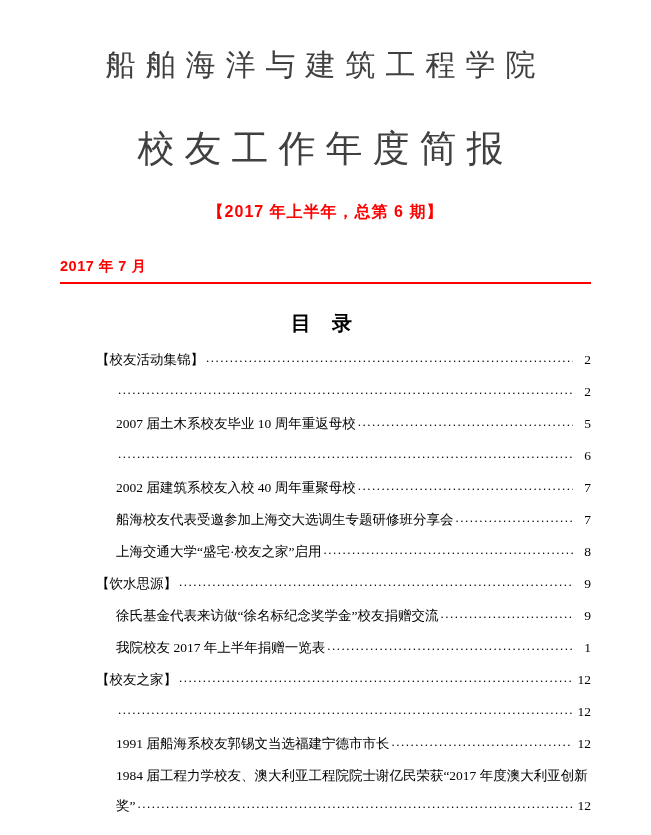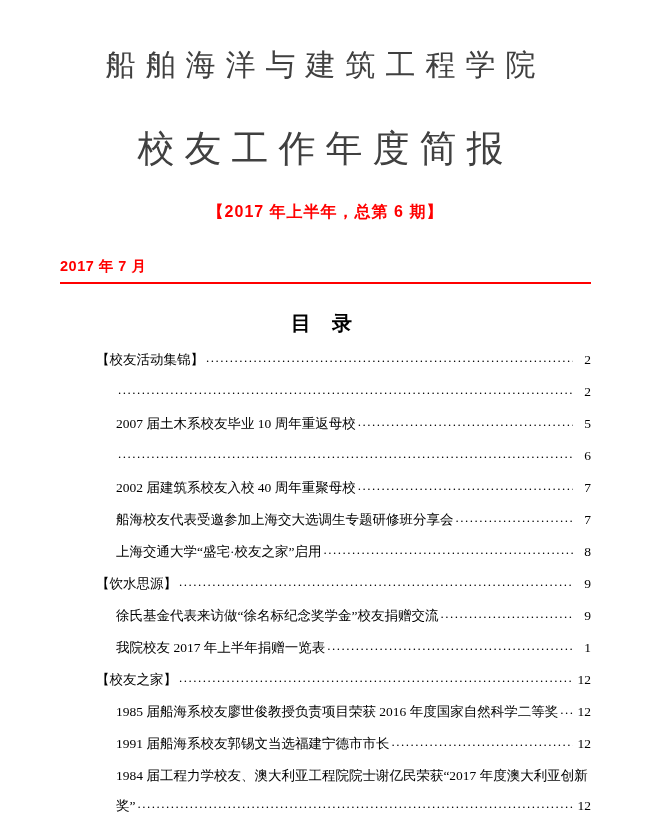--- a/index.html
+++ b/index.html
@@ -192,21 +192,20 @@
         <span class="toc-text">我院校友 2017 年上半年捐赠一览表</span>
         <span class="toc-dots">........................................................................................................................................................................................................</span>
         <span class="toc-page">1</span>
       </div>
       <div class="toc-entry level1">
         <span class="toc-text">【校友之家】</span>
         <span class="toc-dots">........................................................................................................................................................................................................</span>
         <span class="toc-page">12</span>
       </div>
       <div class="toc-entry level2">
-        <span class="toc-text">1985 届船海系校友廖世俊教授负责项目荣获 2016 年度国家自然科学二等奖</span>
         <span class="toc-dots">........................................................................................................................................................................................................</span>
         <span class="toc-page">12</span>
       </div>
       <div class="toc-entry level2">
         <span class="toc-text">1991 届船海系校友郭锡文当选福建宁德市市长</span>
         <span class="toc-dots">........................................................................................................................................................................................................</span>
         <span class="toc-page">12</span>
       </div>
       <div class="toc-entry level2 wrapped">
         <span class="line1">1984 届工程力学校友、澳大利亚工程院院士谢亿民荣获“2017 年度澳大利亚创新</span>

